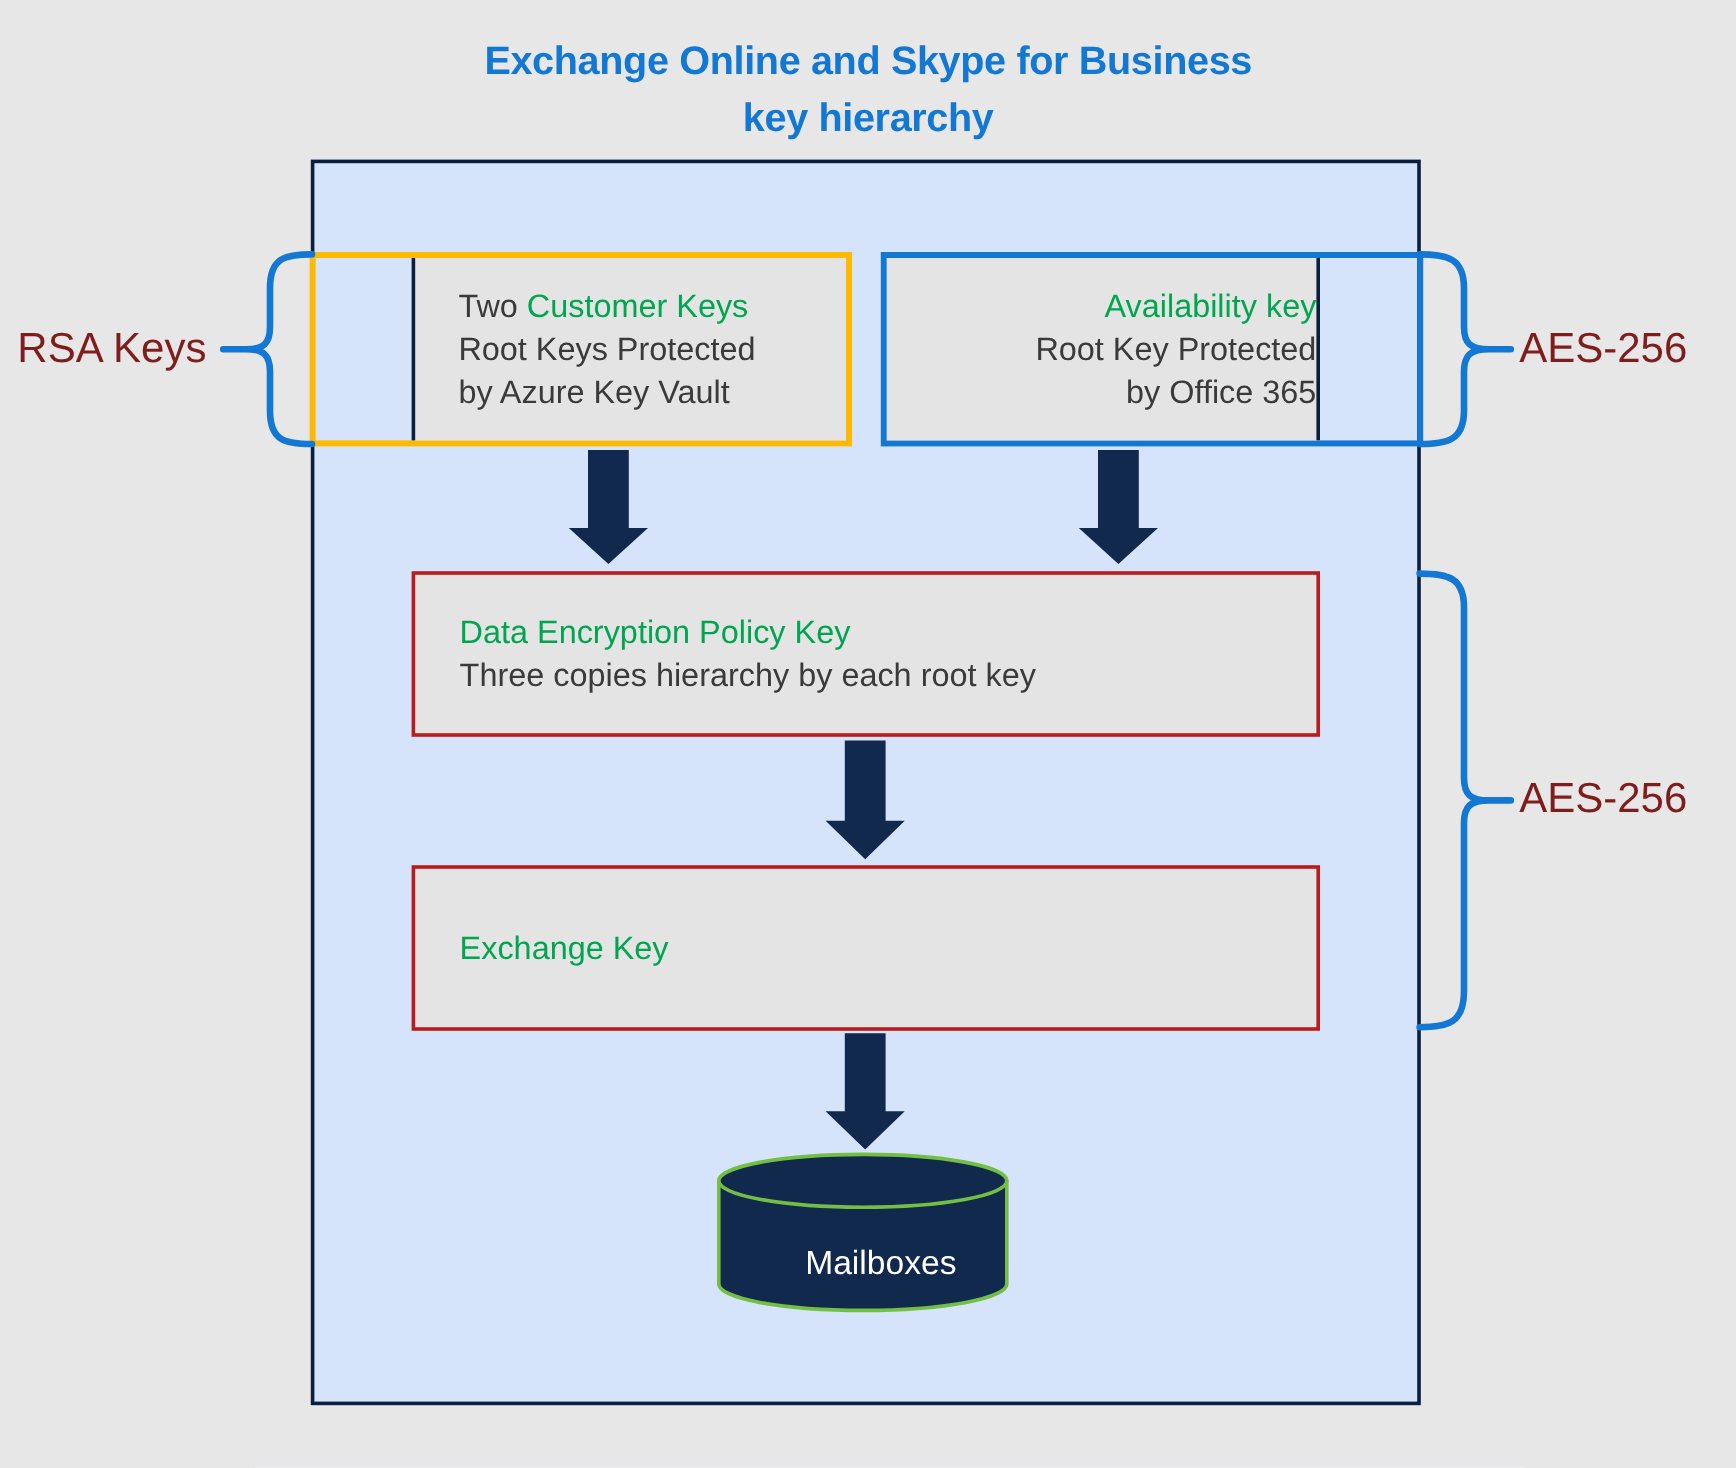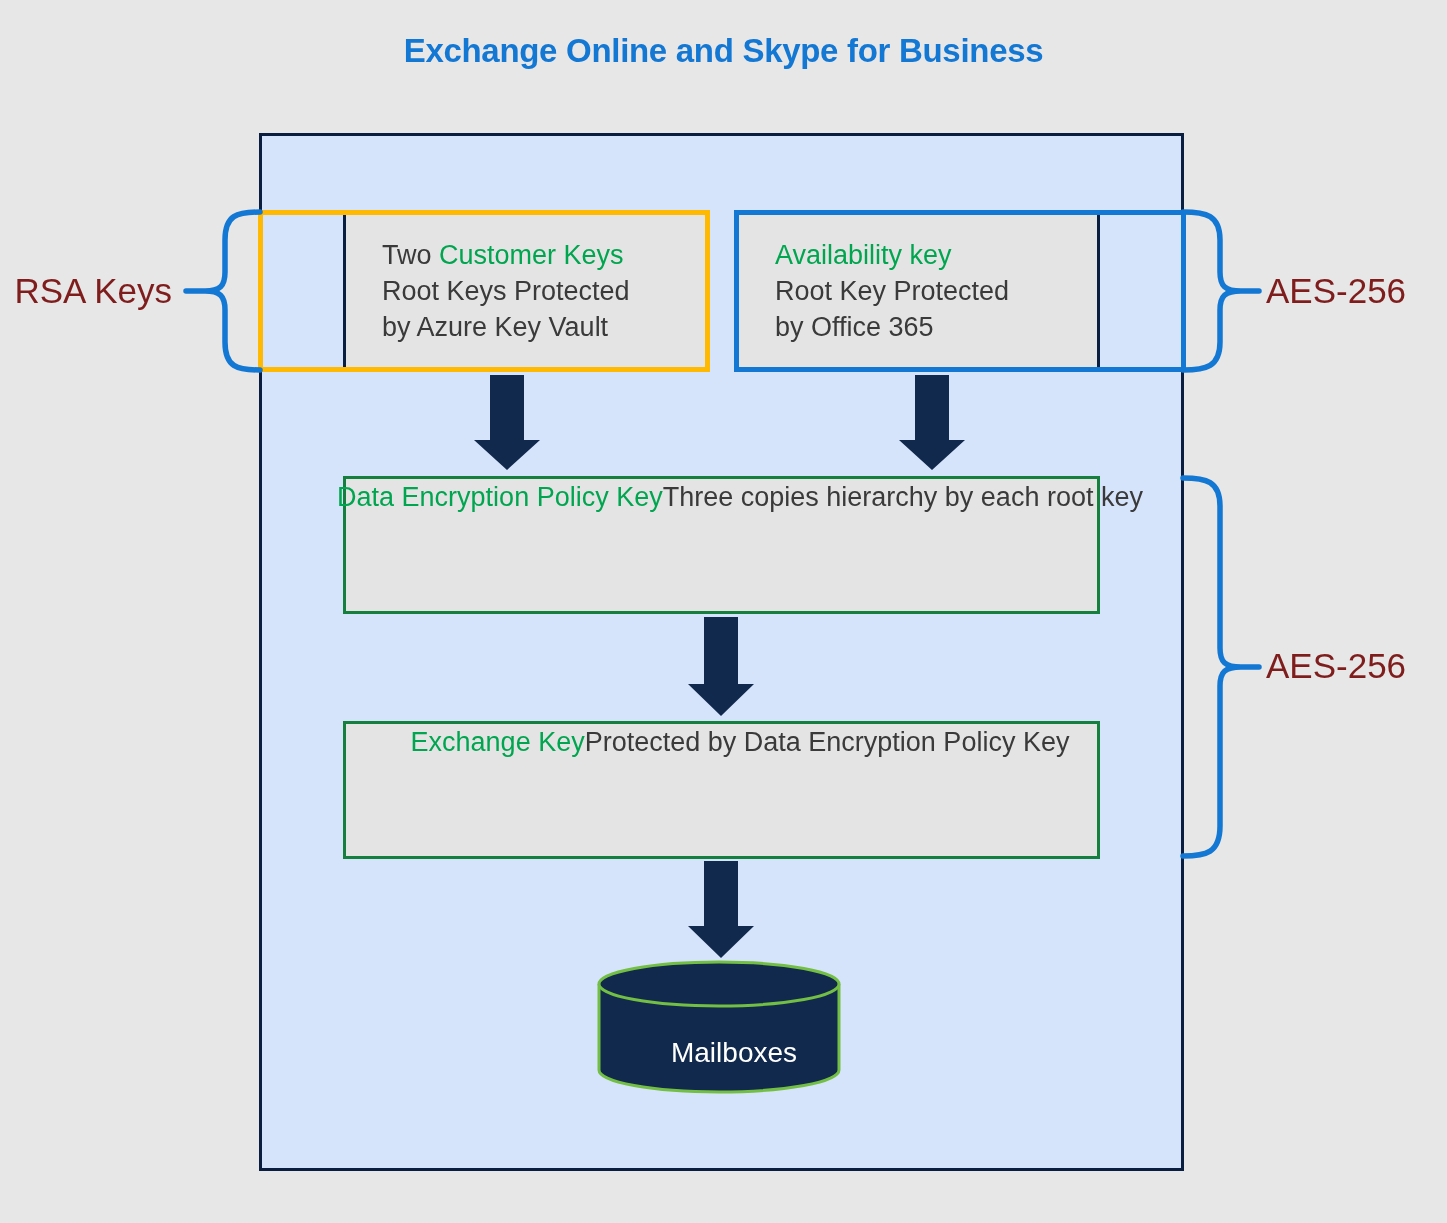--- a/index.html
+++ b/index.html
@@ -26,25 +26,25 @@
   }
   .key-left{left:258px;border:5px solid #FFB900;}
   .key-right{left:734px;border:5px solid #1377D4;}
   .gray-inner{
     position:absolute;top:0;bottom:0;
     background:#E4E4E4;box-sizing:border-box;
     display:flex;flex-direction:column;justify-content:center;
     padding-left:36px;
   }
   .key-left .gray-inner{left:80px;right:0;border-left:3px solid #0A1F40;}
-  .key-right .gray-inner{left:0;right:81px;border-right:3px solid #0A1F40;}
+  .key-right .gray-inner{left:0;right:81px;border-right:3px solid #0A1F40;align-items:flex-end;}
   .mid-box{
     position:absolute;left:343px;width:757px;height:138px;
-    background:#E4E4E4;border:3px solid #15803d;box-sizing:border-box;
-    display:flex;justify-content:center;
+    background:#E4E4E4;border:3px solid #b91c1c;box-sizing:border-box;
+    display:flex;flex-direction:column;justify-content:center;
     padding-left:37px;
   }
   .box-dep{top:476px;}
   .box-mailboxkey{top:721px;}
   .box-line{
     font-size:27px;line-height:36px;color:#3A3A3A;white-space:nowrap;
   }
   .green{color:#00A64F;}
   .side-label{
     position:absolute;
@@ -62,20 +62,21 @@
     text-align:center;color:#FFFFFF;font-size:28px;line-height:34px;margin-left:15px;
   }
 </style>
 </head>
 <body>
 
 <div id="canvas">
 
   <div class="title">
     <div>Exchange Online and Skype for Business</div>
+    <div>key hierarchy</div>
   </div>
 
   <div class="container"></div>
 
   <div class="key-group key-left">
     <div class="gray-inner">
       <div class="box-line"><span>Two </span><span class="green">Customer Keys</span></div>
       <div class="box-line">Root Keys Protected</div>
       <div class="box-line">by Azure Key Vault</div>
     </div>
@@ -89,21 +90,20 @@
     </div>
   </div>
 
   <div class="mid-box box-dep">
     <div class="box-line green">Data Encryption Policy Key</div>
     <div class="box-line">Three copies hierarchy by each root key</div>
   </div>
 
   <div class="mid-box box-mailboxkey">
     <div class="box-line green">Exchange Key</div>
-    <div class="box-line">Protected by Data Encryption Policy Key</div>
   </div>
 
   <div class="side-label label-rsa">RSA Keys</div>
   <div class="side-label label-aes-top">AES-256</div>
   <div class="side-label label-aes-bottom">AES-256</div>
 
   <svg class="overlay" viewBox="0 0 1447 1223" xmlns="http://www.w3.org/2000/svg">
 
     <path d="M 260 212 C 237 212 225 215 225 240 L 225 272 C 225 286 220 291 205 291 C 220 291 225 296 225 310 L 225 342 C 225 367 237 370 260 370 M 205 291 L 186 291" fill="none" stroke="#1377D4" stroke-width="5.5" stroke-linecap="round" stroke-linejoin="round"></path>
 

